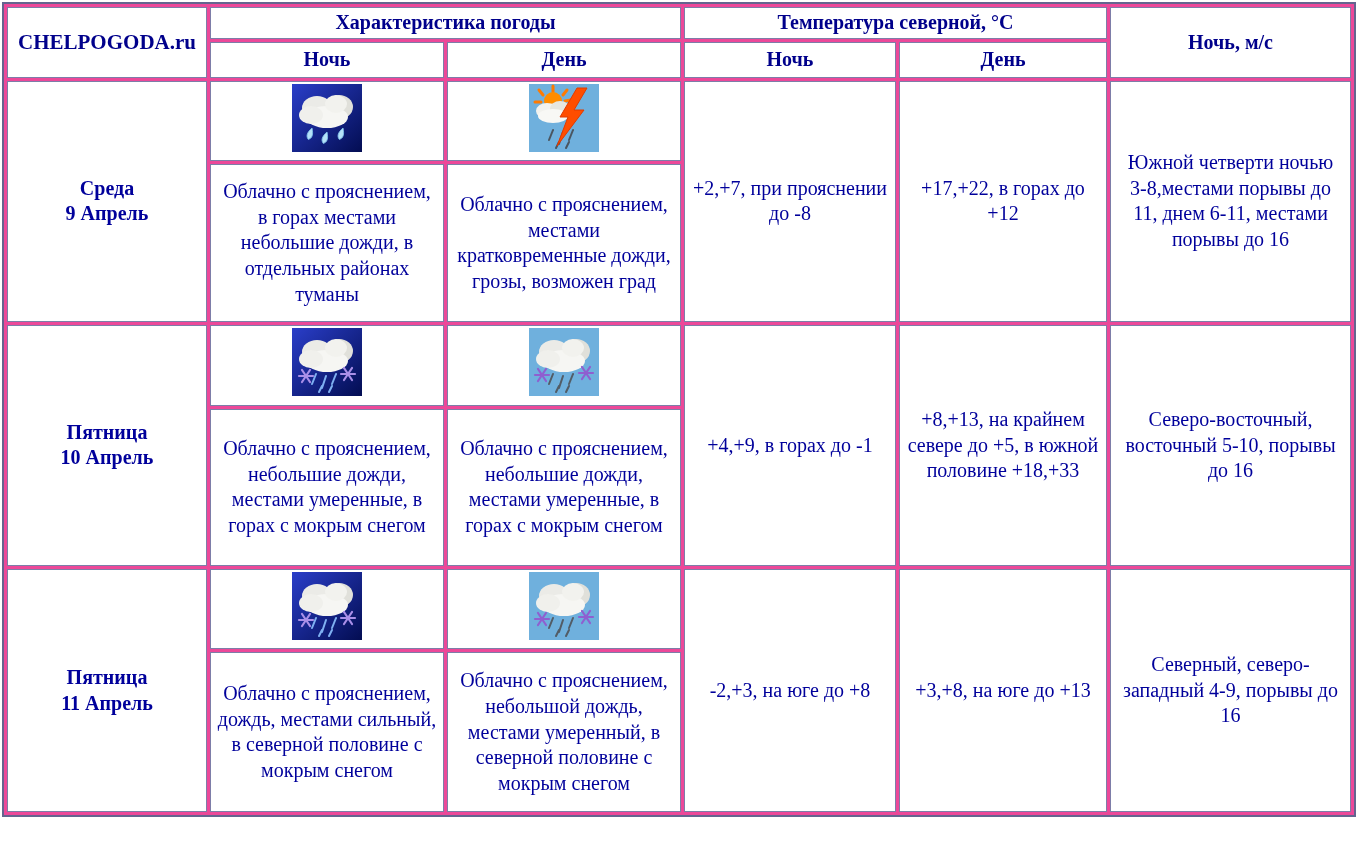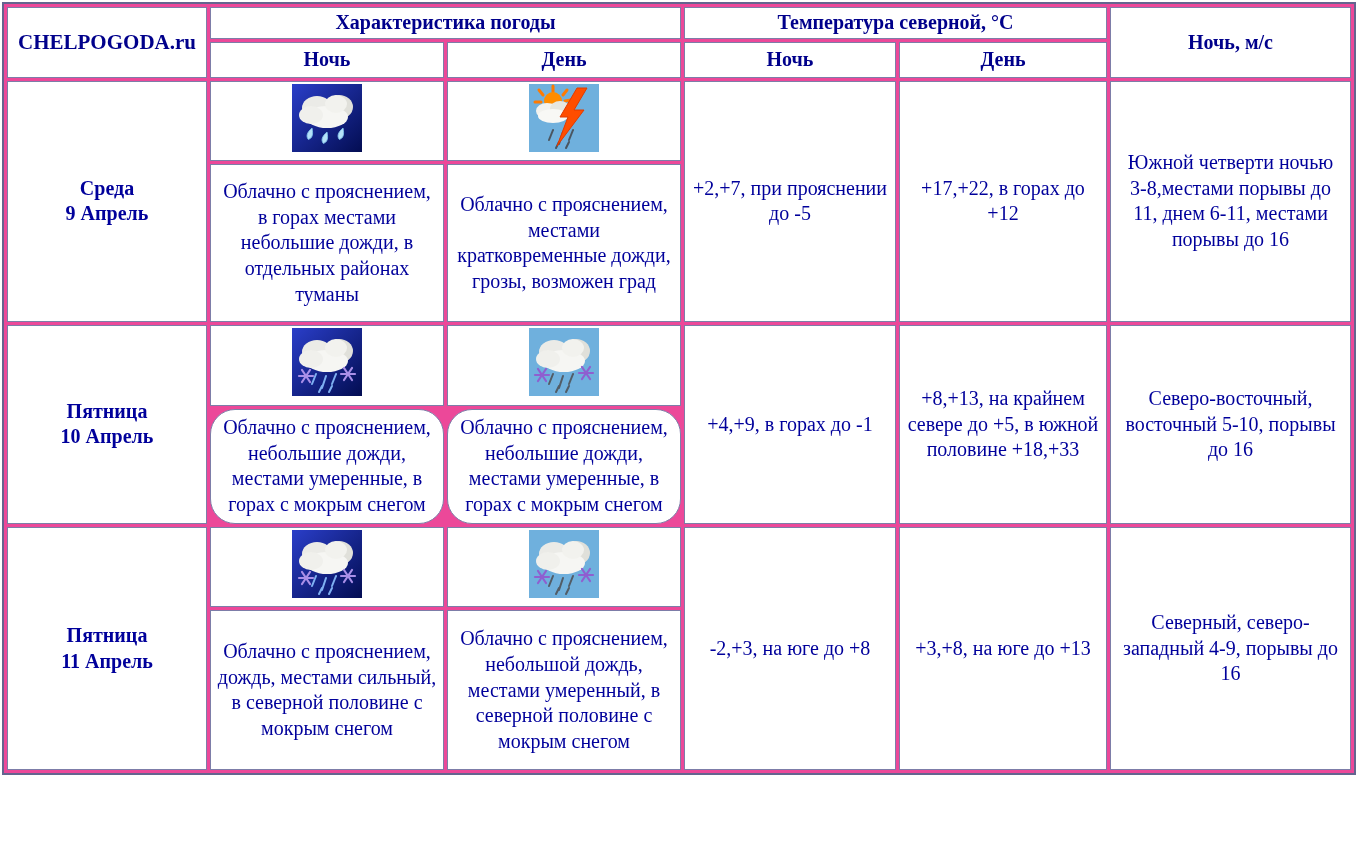--- a/index.html
+++ b/index.html
@@ -27,21 +27,21 @@
     line-height:1.28;
     background:#ffffff;
     overflow:hidden;
   }
   tr.hdr td{font-weight:bold;color:#00008b;}
   td.site{font-size:21px;font-weight:bold;color:#00008b;}
   td.h1{height:46px;}
   td.h2{height:36px;}
   td.iconrow{height:80px;padding:2px;}
   td.textrow-1{height:158px;}
-  td.textrow-2{height:115px;border-radius:25px;}
+  td.textrow-2{height:157px;}
   td.textrow-3{height:160px;}
   td.daycell{font-weight:bold;margin-top:17px;}
   .wicon{display:inline-block;width:70px;height:68px;line-height:0;}
   .wicon svg{display:block;width:70px;height:68px;}
 </style>
 </head>
 <body>
 
 <table class="forecast">
   <colgroup>
@@ -113,21 +113,21 @@
               <g stroke="#4a5560" stroke-width="2" stroke-linecap="round">
                 <line x1="24" y1="46" x2="20" y2="56"></line>
                 <line x1="34" y1="48" x2="30" y2="60"></line>
                 <line x1="44" y1="46" x2="40" y2="56"></line>
                 <line x1="30" y1="58" x2="27" y2="64"></line>
                 <line x1="40" y1="58" x2="37" y2="64"></line>
               </g>
               <polygon points="48,4 31,33 39,33 28,62 55,26 45,26 58,4" fill="#ff4d00" stroke="#e03b00" stroke-width="1"></polygon>
             </svg></span>
     </td>
-    <td rowspan="2">+2,+7, при прояснении до -5</td>
+    <td rowspan="2">+2,+7, при прояснении до -8</td>
     <td rowspan="2">+17,+22, в горах до +12</td>
     <td rowspan="2">Южной четверти ночью 3-8,местами порывы до 11, днем 6-11, местами порывы до 16</td>
   </tr>
   <tr>
     <td class="textrow-1">Облачно с прояснением, в горах местами небольшие дожди, в отдельных районах туманы</td>
     <td class="textrow-1">Облачно с прояснением, местами кратковременные дожди, грозы, возможен град</td>
   </tr>
 
   <tr>
     <td rowspan="2" class="daycell">

